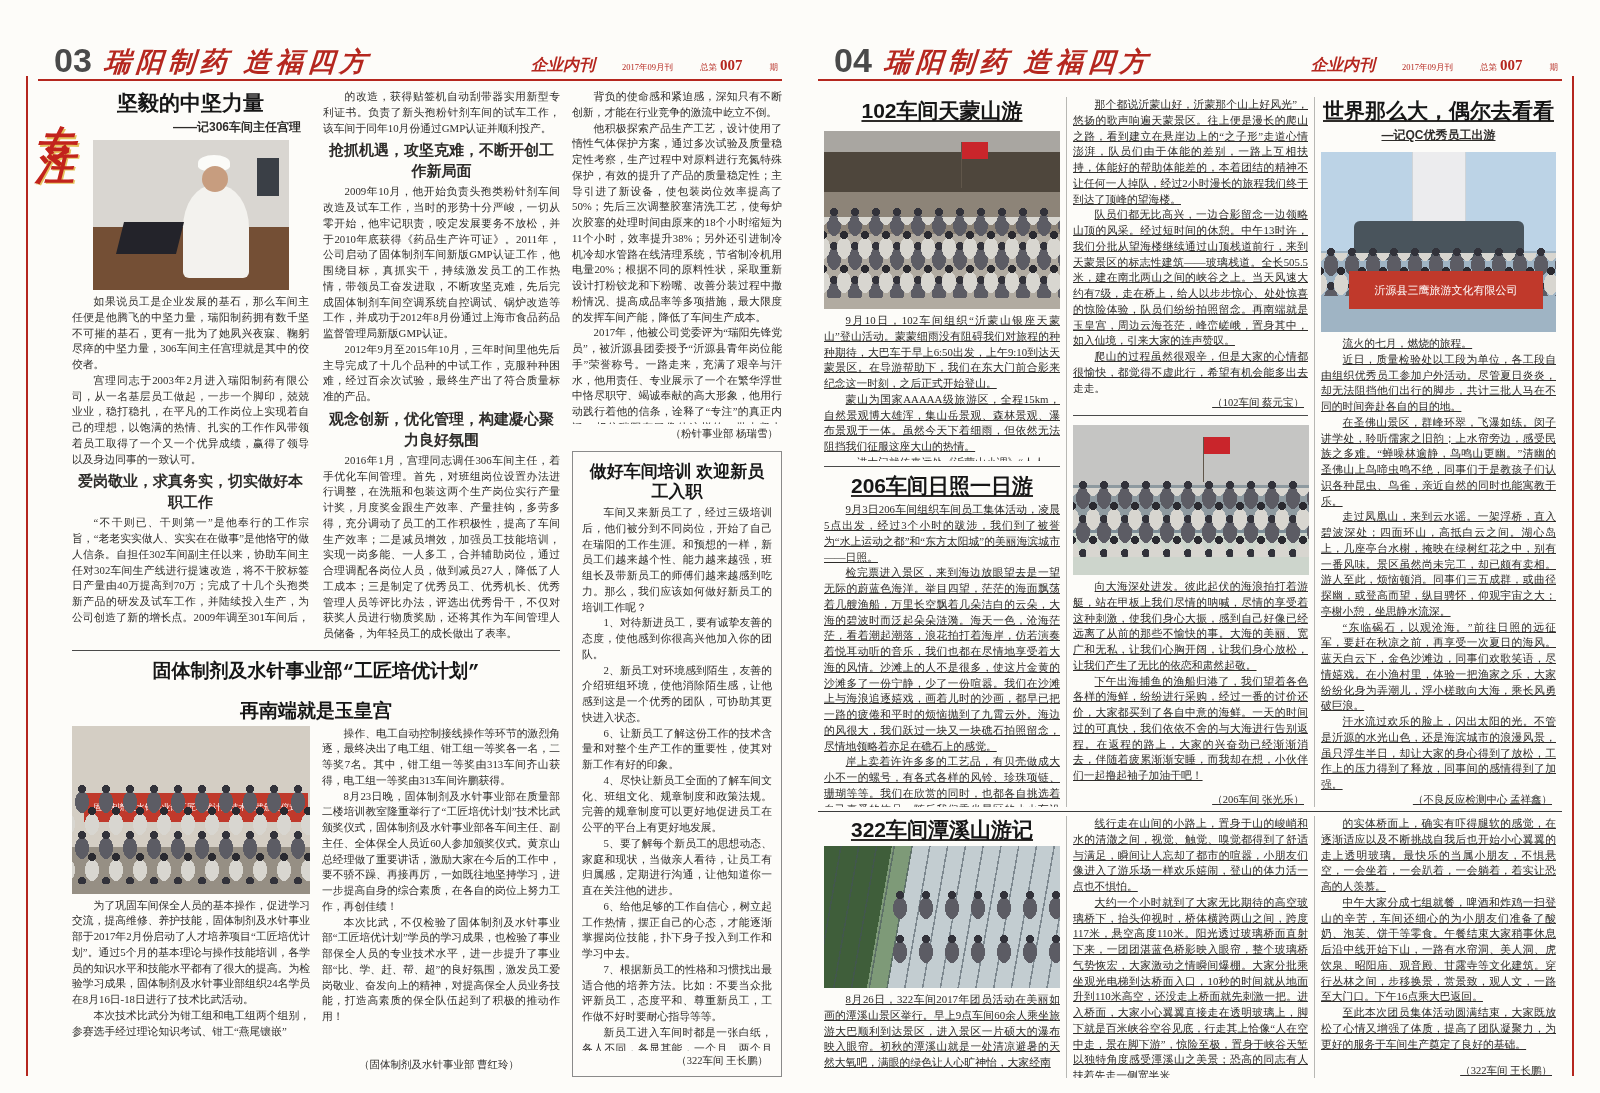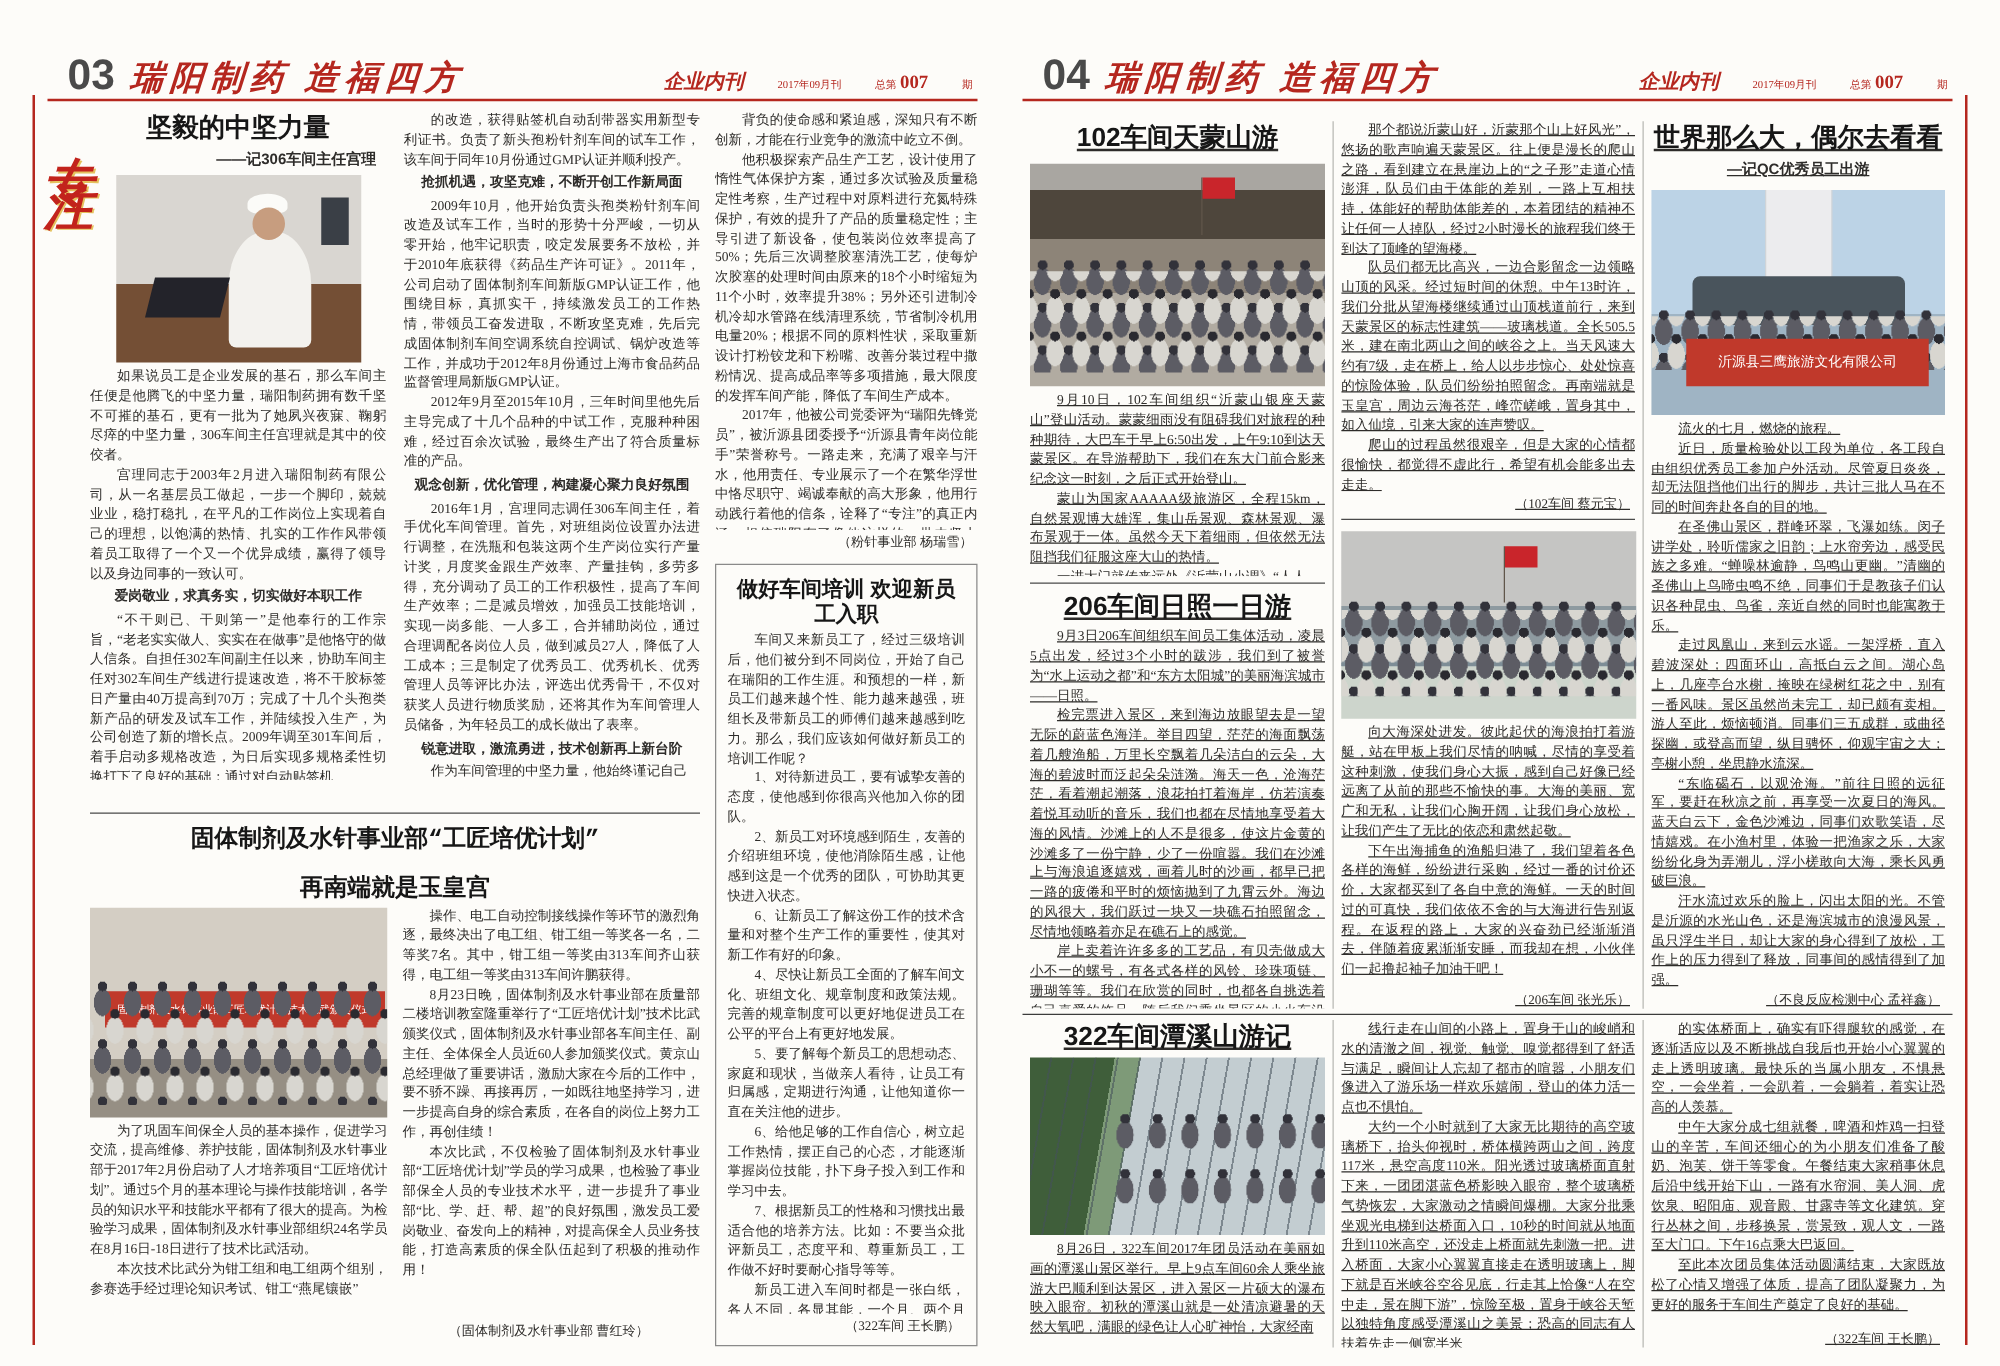--- a/index.html
+++ b/index.html
@@ -31,21 +31,21 @@
   .side-label{
     position:absolute;left:-4px;top:62px;
     writing-mode:vertical-rl;
     font-weight:bold;font-style:italic;
     font-size:40px;line-height:1;letter-spacing:18px;
     color:#c2231c;text-shadow:1.5px 1.5px 0 #e5c25e;
   }
 
   
   .p{margin:0;text-indent:2em;text-align:justify;font-size:10.8px;line-height:1.46;}
-  .bh{margin:3px 0;font-weight:bold;text-align:center;font-size:11px;line-height:1.4;font-family:"Liberation Sans","DejaVu Sans",sans-serif;}
+  .bh{margin:3px 0;font-weight:bold;text-align:center;font-size:15px;line-height:1.4;font-family:"Liberation Sans","DejaVu Sans",sans-serif;}
   .byline{margin:3px 0 0;text-align:right;font-size:10.5px;padding-right:4px;}
   .atitle{margin:2px 0 4px;text-align:center;font-family:"Liberation Sans","DejaVu Sans",sans-serif;font-weight:bold;font-size:21px;line-height:1.15;color:#161616;}
   .atitle.mid{font-size:19px;}
   .asub{margin:0 0 4px;text-align:center;font-size:12px;font-weight:bold;font-family:"Liberation Sans","DejaVu Sans",sans-serif;}
   .asub.right{text-align:right;padding-right:8px;}
   .rule{border:none;border-top:1px solid #4a4a4a;margin:5px 0;}
   .flow{overflow:hidden;}
 
   
   .cols3{display:flex;gap:12px;margin:8px 0 0 34px;height:988px;}

